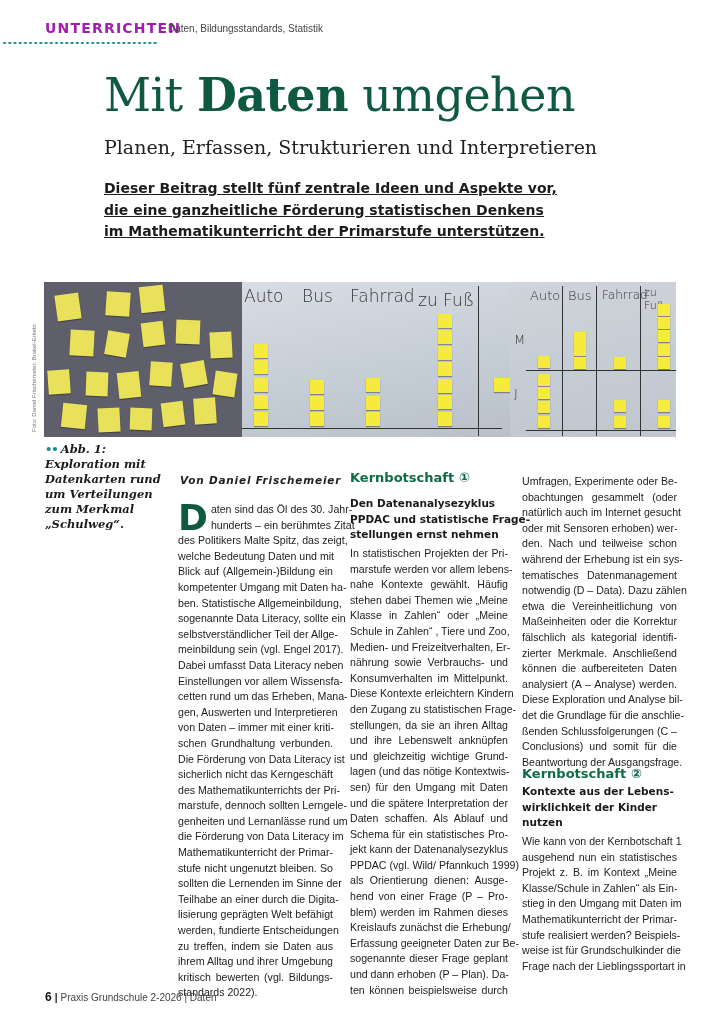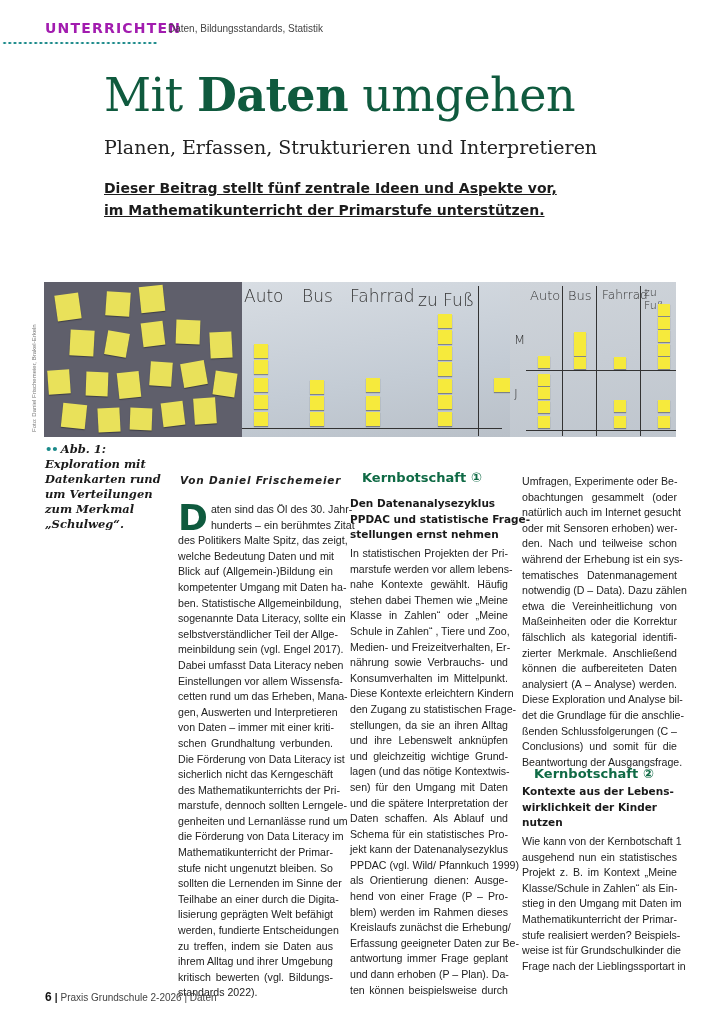--- a/index.html
+++ b/index.html
@@ -36,21 +36,21 @@
   .author { left: 180px; top: 474px; font-family: "DejaVu Sans", sans-serif; font-style: italic; font-weight: bold; font-size: 10.5px; letter-spacing: 0.8px; color: #222; }
 
   .col { font-size: 10.6px; line-height: 15.6px; color: #222; text-align: justify; }
   .col .ln { display: block; white-space: nowrap; text-align-last: justify; }
   .col .ln.last { text-align-last: left; }
   .col1 { left: 178px; top: 502px; width: 155px; }
   .col2 { left: 350px; top: 546px; width: 158px; }
   .col3 { left: 522px; top: 474px; width: 155px; }
   .dropcap { float: left; font-family: "DejaVu Sans", sans-serif; font-weight: bold; color: #0f5a3e; font-size: 36px; line-height: 30px; margin: 1px 3px 0 0; }
 
-  .kb { font-family: "DejaVu Sans", sans-serif; font-weight: bold; font-size: 13px; color: #0f6a45; margin-left: 12px; }
+  .kb { font-family: "DejaVu Sans", sans-serif; font-weight: bold; font-size: 13px; color: #0f6a45; }
   .kb1 { left: 350px; top: 470px; }
   .kb2 { left: 522px; top: 766px; }
   .kbsub { font-family: "DejaVu Sans", sans-serif; font-weight: bold; font-size: 10.5px; line-height: 15.5px; color: #1a1a1a; }
   .kbsub span { display: block; white-space: nowrap; }
   .kbsub1 { left: 350px; top: 496px; }
   .kbsub2 { left: 522px; top: 784px; }
   .col4 { left: 522px; top: 834px; width: 155px; }
 
   .footer { left: 45px; top: 990px; font-size: 10px; color: #444; white-space: nowrap; }
   .footer .pg { font-weight: bold; font-size: 12px; color: #111; }
@@ -60,20 +60,21 @@
 <body>
 
 <div class="abs section-label">UNTERRICHTEN</div>
 <div class="abs section-tags">Daten, Bildungsstandards, Statistik</div>
 <div class="abs dots"></div>
 
 <div class="abs title"><span>Mit </span><b>Daten</b><span> umgehen</span></div>
 <div class="abs subtitle">Planen, Erfassen, Strukturieren und Interpretieren</div>
 <div class="abs lead">
   <span>Dieser Beitrag stellt fünf zentrale Ideen und Aspekte vor,</span>
+  <span>die eine ganzheitliche Förderung statistischen Denkens</span>
   <span>im Mathematikunterricht der Primarstufe unterstützen.</span>
 </div>
 
 <div class="abs credit">
     <span>Foto: Daniel Frischemeier, Brakel-Erkeln</span>
   </div>
 
 <div class="abs photo ph1">
   <div class="note" style="left:12px;top:12px;width:24px;height:26px;transform:rotate(-8deg)"></div>
   <div class="note" style="left:62px;top:10px;width:24px;height:24px;transform:rotate(4deg)"></div>
@@ -227,21 +228,21 @@
   <span class="ln">und die spätere Interpretation der</span>
   <span class="ln">Daten schaffen. Als Ablauf und</span>
   <span class="ln">Schema für ein statistisches Pro-</span>
   <span class="ln">jekt kann der Datenanalysezyklus</span>
   <span class="ln">PPDAC (vgl. Wild/ Pfannkuch 1999)</span>
   <span class="ln">als Orientierung dienen: Ausge-</span>
   <span class="ln">hend von einer Frage (P – Pro-</span>
   <span class="ln">blem) werden im Rahmen dieses</span>
   <span class="ln">Kreislaufs zunächst die Erhebung/</span>
   <span class="ln">Erfassung geeigneter Daten zur Be-</span>
-  <span class="ln">antwortung immer Frage geplant</span>
+  <span class="ln">sogenannte dieser Frage geplant</span>
   <span class="ln">und dann erhoben (P – Plan). Da-</span>
   <span class="ln">ten können beispielsweise durch</span>
 </div>
 
 <div class="abs col col3">
   <span class="ln">Umfragen, Experimente oder Be-</span>
   <span class="ln">obachtungen gesammelt (oder</span>
   <span class="ln">natürlich auch im Internet gesucht</span>
   <span class="ln">oder mit Sensoren erhoben) wer-</span>
   <span class="ln">den. Nach und teilweise schon</span>

